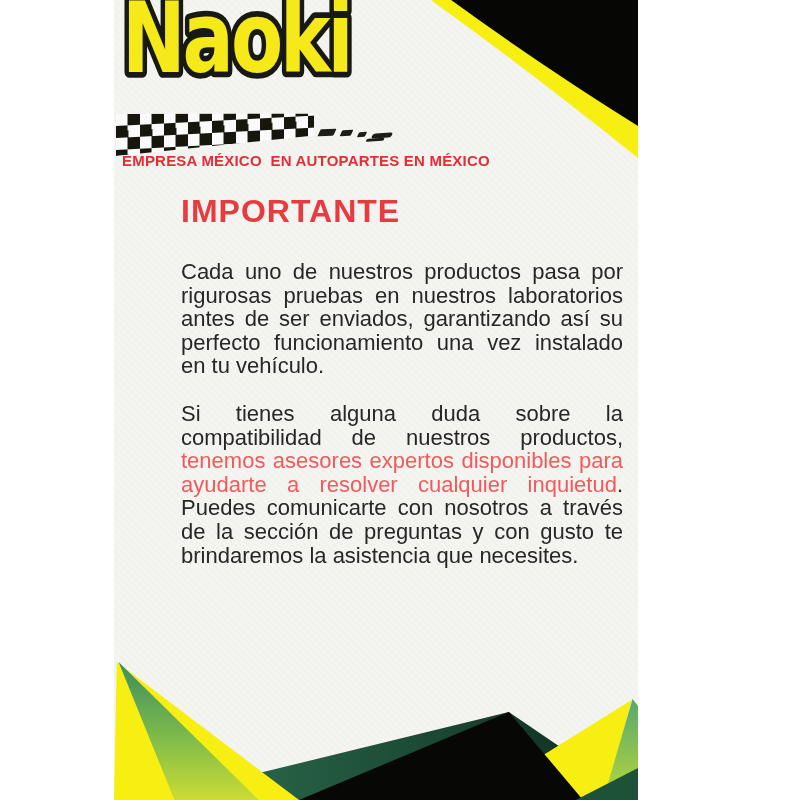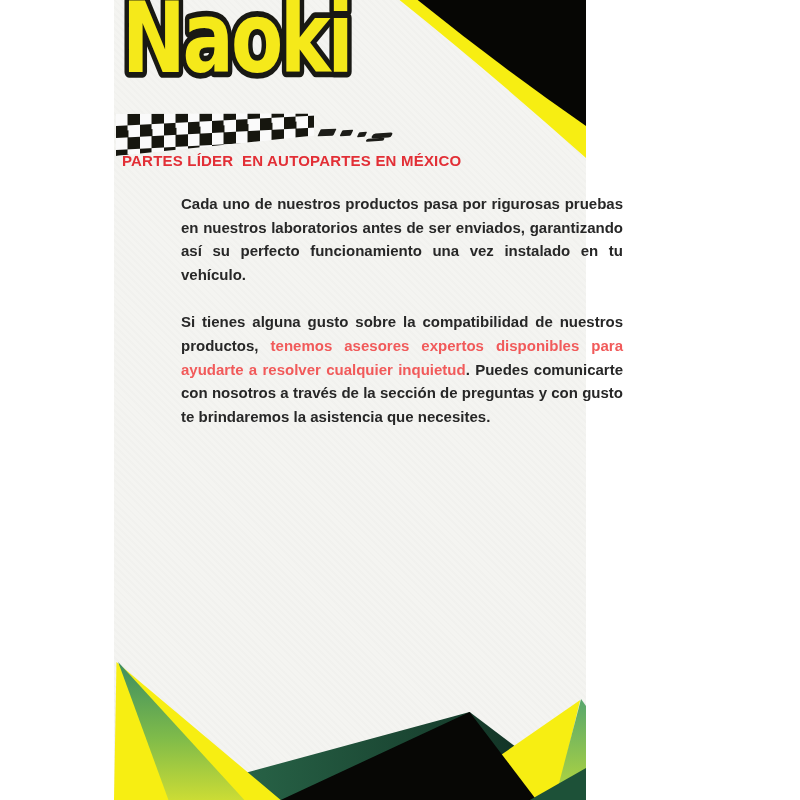--- a/index.html
+++ b/index.html
@@ -3,21 +3,21 @@
 <meta charset="utf-8">
 <style>
   * { margin:0; padding:0; box-sizing:border-box; }
   html,body { width:800px; height:800px; }
   body { font-family:"Liberation Sans", sans-serif; background:#ffffff; }
 
   .page { position:relative; width:800px; height:800px; background:#ffffff; overflow:hidden; }
 
   
   .canvas {
-    position:absolute; left:114px; top:0; width:472px; height:800px;
+    position:absolute; left:114px; top:0; width:524px; height:800px;
     background-color:#f4f4f1;
     background-image:repeating-linear-gradient(45deg, rgba(0,0,0,0.013) 0 2px, rgba(255,255,255,0) 2px 5px);
   }
 
   .decor { position:absolute; left:0; top:0; width:100%; height:100%; display:block; }
 
   
   .logo-svg { position:absolute; left:6px; top:-4px; overflow:visible; }
 
   .brand-sub {
@@ -49,21 +49,21 @@
     white-space:pre;
   }
 
   
   .content { position:absolute; left:67px; top:192px; width:442px; }
   .content h1 {
     font-size:32px; font-weight:700; letter-spacing:1px;
     color:#e83b40; line-height:38px; margin:0 0 30px 0;
   }
   .content p {
-    font-size:15px; font-weight:700; color:#272727;
+    font-size:22px; font-weight:400; color:#272727;
     line-height:23.6px; text-align:justify; margin:0 0 24px 0;
   }
   .content p:last-child { margin-bottom:0; }
   .hl { color:#f15a5a; }
 </style>
 </head>
 <body>
 
 <div class="page">
   <div class="canvas">
@@ -105,24 +105,25 @@
 
 
     <div class="flag-wrap">
       <div class="flag-body"></div>
       <div class="flag-dash d1"></div>
       <div class="flag-dash d2"></div>
       <div class="flag-dash d3"></div>
       <div class="flag-dash d4"></div>
     </div>
 
-    <div class="tagline">PARTES LÍDER  EN AUTOPARTES EN MÉXICO</div>
+    <div class="tagline">EMPRESA MÉXICO  EN AUTOPARTES EN MÉXICO</div>
 
     <div class="content">
+      <h1>IMPORTANTE</h1>
 
       <p>Cada uno de nuestros productos pasa por rigurosas pruebas en nuestros laboratorios antes de ser enviados, garantizando así su perfecto funcionamiento una vez instalado en tu vehículo.</p>
 
-      <p><span>Si tienes alguna gusto sobre la compatibilidad de nuestros productos, </span><span class="hl">tenemos asesores expertos disponibles para ayudarte a resolver cualquier inquietud</span><span>. Puedes comunicarte con nosotros a través de la sección de preguntas y con gusto te brindaremos la asistencia que necesites.</span></p>
+      <p><span>Si tienes alguna duda sobre la compatibilidad de nuestros productos, </span><span class="hl">tenemos asesores expertos disponibles para ayudarte a resolver cualquier inquietud</span><span>. Puedes comunicarte con nosotros a través de la sección de preguntas y con gusto te brindaremos la asistencia que necesites.</span></p>
 
     </div>
 
   </div>
 </div>
 
 </body></html>

